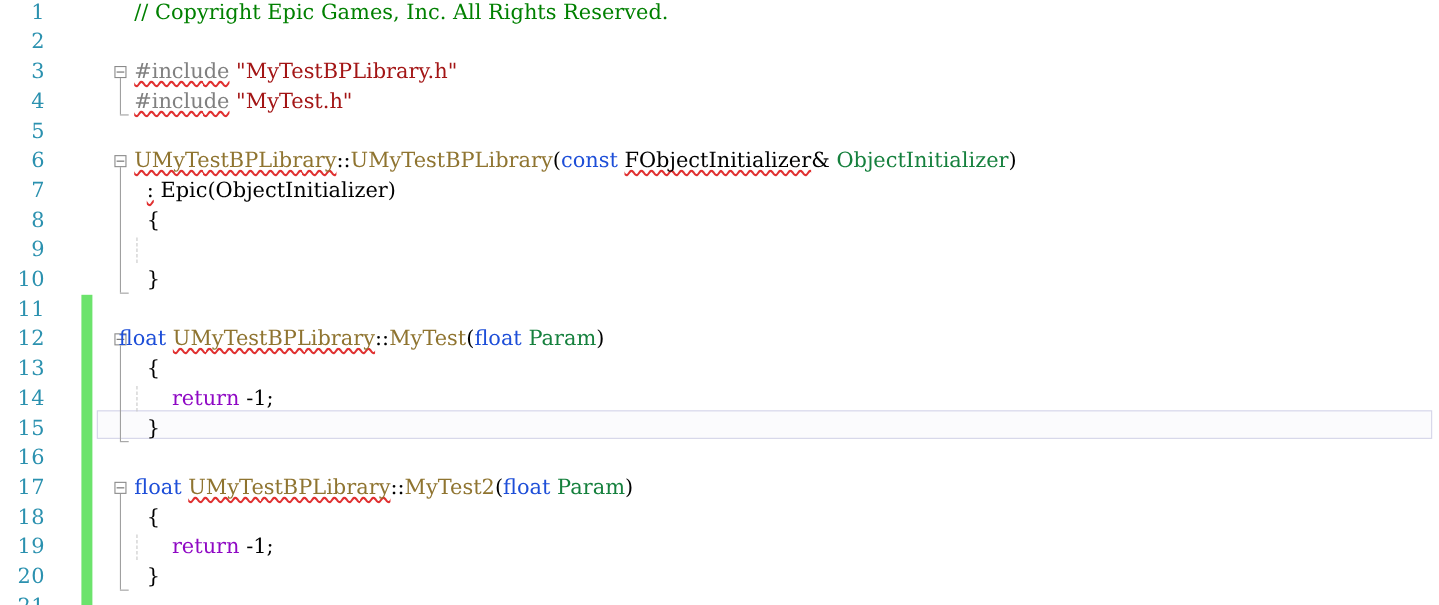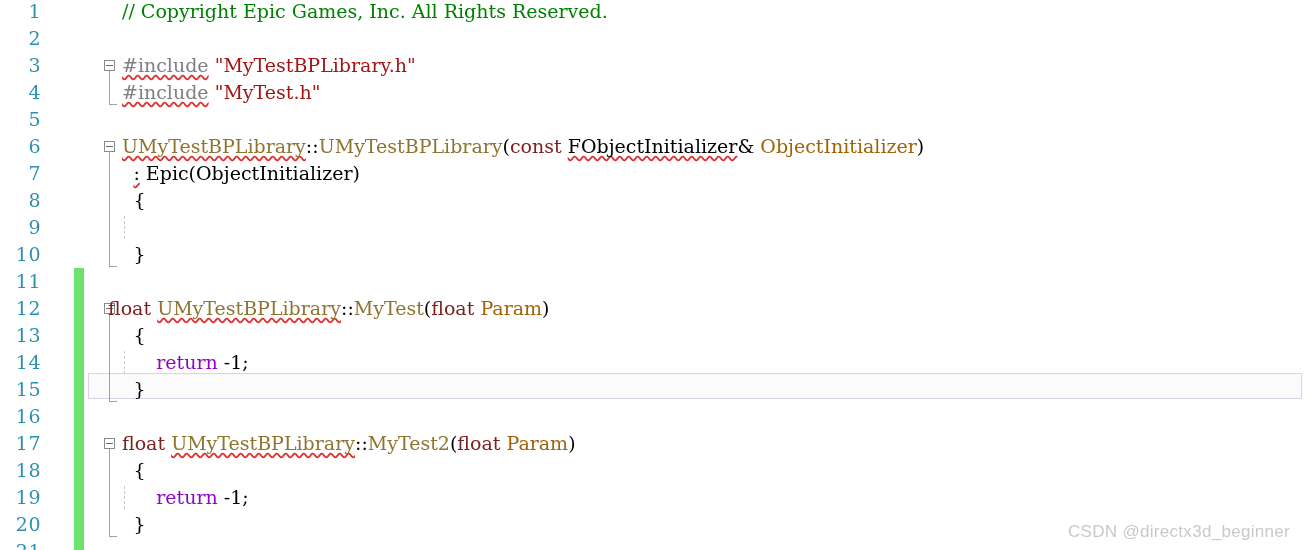--- a/index.html
+++ b/index.html
@@ -75,26 +75,26 @@
     position: absolute;
     left: 88px;
     width: 1214px;
     height: 26px;
     border: 1px solid #d4d4e8;
     background: #fbfbfd;
     box-sizing: border-box;
   }
 
   
-  .k   { color: #7f1d1d; }                 
+  .k   { color: #1d4ed8; }                 
   .cm  { color: #008000; }                 
   .str { color: #a31515; }                 
   .pp  { color: #808080; }                 
   .typ { color: #8f7430; }                 
-  .par { color: #a16207; }                 
+  .par { color: #15803d; }                 
   .ctl { color: #8f08c4; }                 
   .pl  { color: #000000; }                 
 
   
   .sq {
     text-decoration: underline wavy #e03030;
     text-decoration-skip-ink: none;
     text-underline-offset: 2px;
   }
 
@@ -205,14 +205,13 @@
       <div class="row" style="top: 322px;"><span class="txt" style="padding-left: 29.42px;"><span class="pl">{</span></span></div>
       <div class="row" style="top: 349px;"><span class="txt" style="padding-left: 52.26px;"><span class="ctl">return</span><span class="pl"> -1;</span></span></div>
       <div class="row" style="top: 376px;"><span class="txt" style="padding-left: 29.42px;"><span class="pl">}</span></span></div>
       <div class="fold" style="left: 0px; top: 438px;"></div>
       <div class="row" style="top: 430px;"><span class="txt" style="padding-left: 18px;"><span class="k">float</span><span class="pl"> </span><span class="typ sq">UMyTestBPLibrary</span><span class="pl">::</span><span class="typ">MyTest2</span><span class="pl">(</span><span class="k">float</span><span class="pl"> </span><span class="par">Param</span><span class="pl">)</span></span></div>
       <div class="row" style="top: 457px;"><span class="txt" style="padding-left: 29.42px;"><span class="pl">{</span></span></div>
       <div class="row" style="top: 484px;"><span class="txt" style="padding-left: 52.26px;"><span class="ctl">return</span><span class="pl"> -1;</span></span></div>
       <div class="row" style="top: 511px;"><span class="txt" style="padding-left: 29.42px;"><span class="pl">}</span></span></div>
     </div>
 
-  <div class="watermark">CSDN @directx3d_beginner</div>
 </div>
 
 </body></html>

